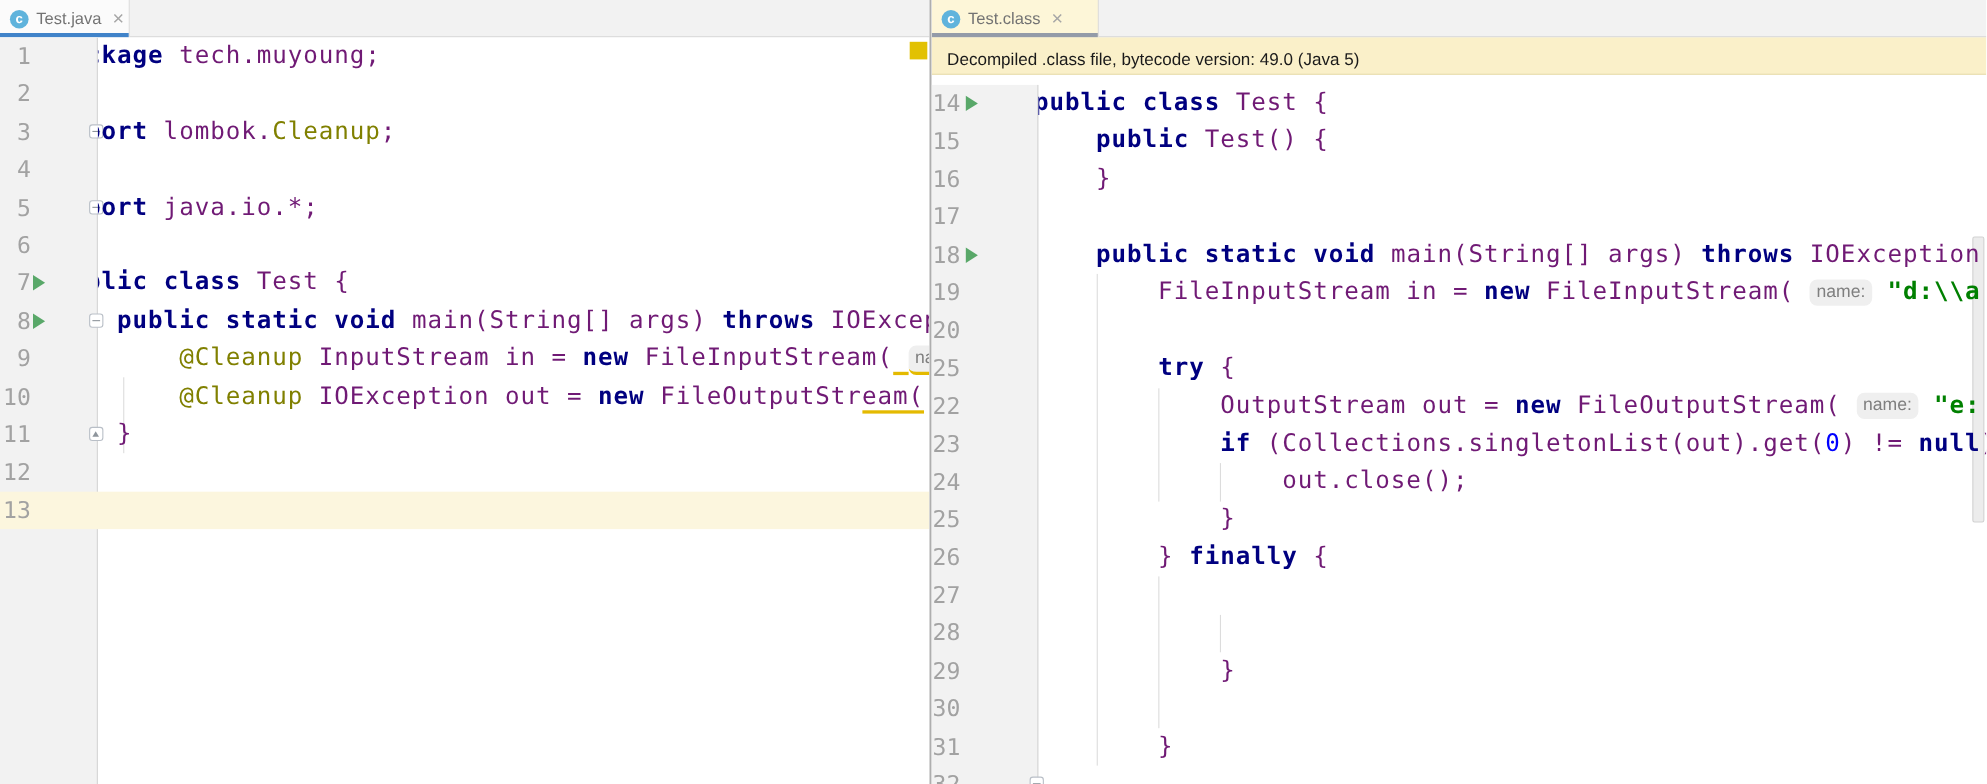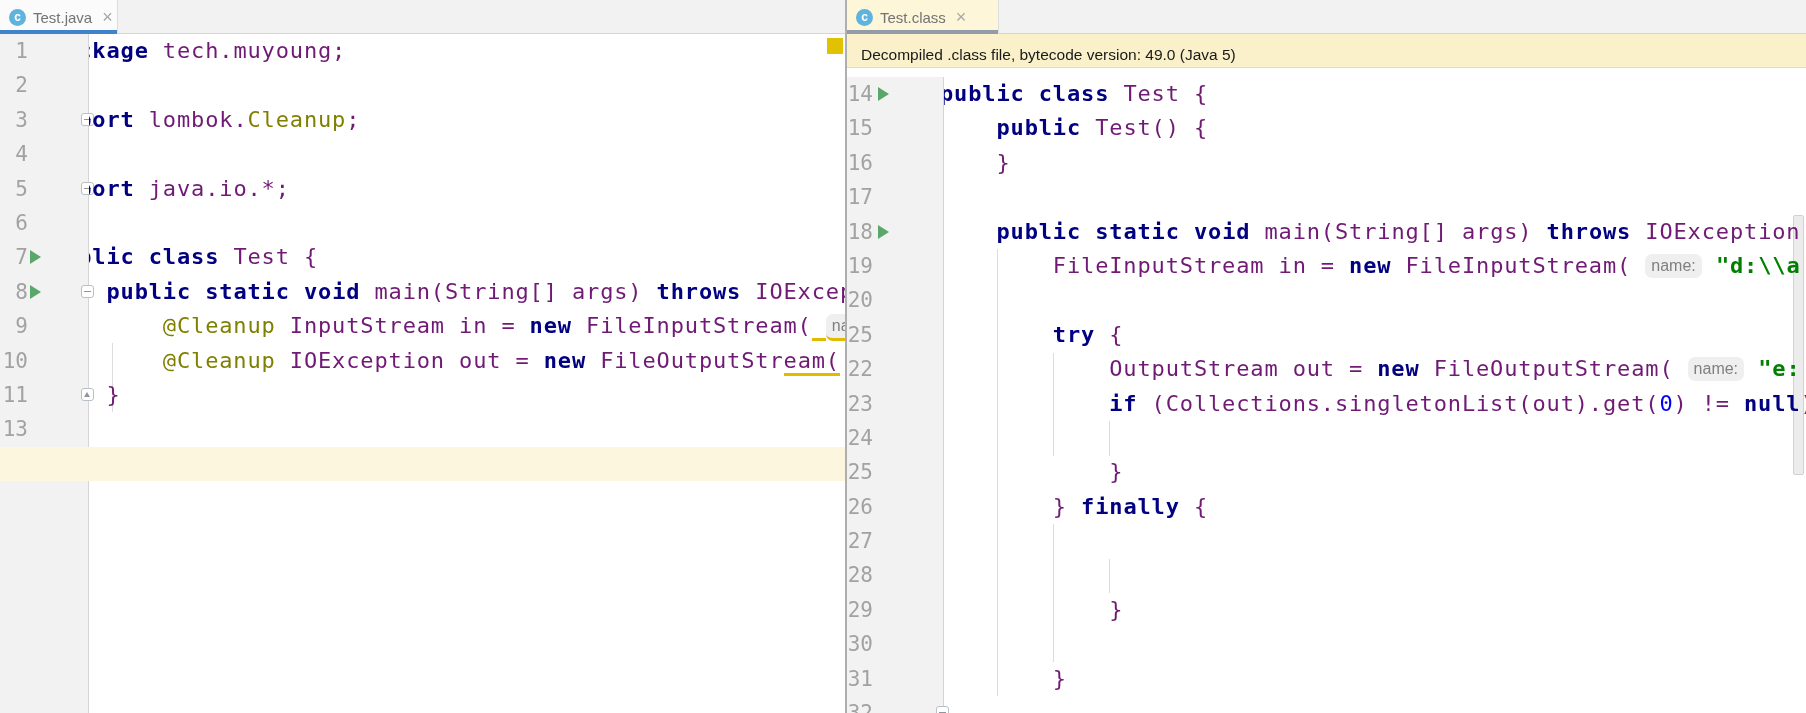--- a/index.html
+++ b/index.html
@@ -164,20 +164,26 @@
             </div>
           </div>
           <div class="row">
             <div class="ln">11</div>
             <div class="fold end"></div>
             <div class="codeclip">
               <pre><span class="sg-p">    }</span></pre>
             </div>
           </div>
           <div class="row">
+            <div class="ln">12</div>
+            <div class="codeclip">
+              <pre></pre>
+            </div>
+          </div>
+          <div class="row">
             <div class="ln">13</div>
             <div class="codeclip">
               <pre></pre>
             </div>
           </div>
         </div>
       </div>
   </div>
 
   <div class="divider"></div>
@@ -258,20 +264,23 @@
             </div>
           </div>
           <div class="row">
             <div class="ln">23</div>
             <div class="codeclip">
               <pre><span class="sg-p">            </span><span class="sg-k">if</span><span class="sg-p"> (Collections.singletonList(out).get(</span><span class="sg-n">0</span><span class="sg-p">) != </span><span class="sg-k">null</span><span class="sg-p">) {</span></pre>
             </div>
           </div>
           <div class="row">
             <div class="ln">24</div>
+            <div class="codeclip">
+              <pre><span class="sg-p">                out.close();</span></pre>
+            </div>
           </div>
           <div class="row">
             <div class="ln">25</div>
             <div class="codeclip">
               <pre><span class="sg-p">            }</span></pre>
             </div>
           </div>
           <div class="row">
             <div class="ln">26</div>
             <div class="codeclip">

